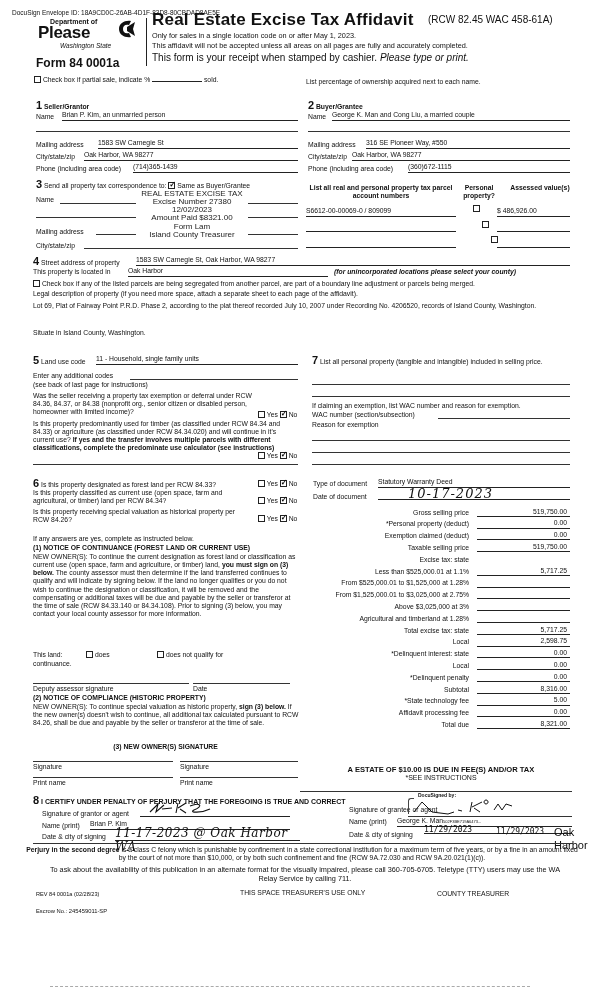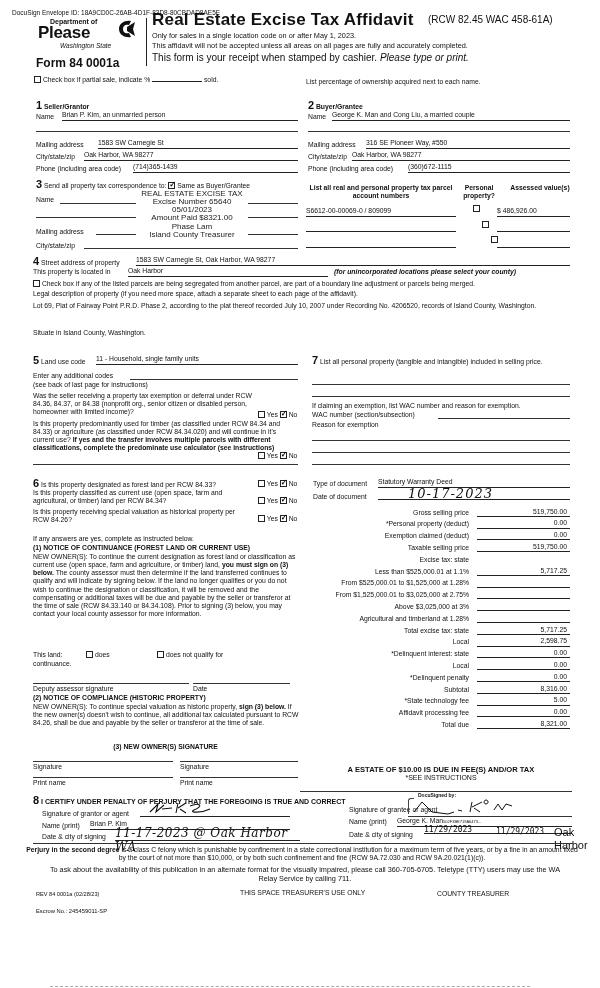--- a/index.html
+++ b/index.html
@@ -100,24 +100,24 @@
 <div class="line" style="left:36px;top:217px;width:100px;"></div>
 <div class="line" style="left:248px;top:217px;width:50px;"></div>
 <div class="abs" style="left:36px;top:228px;font-size:6.8px;">Mailing address</div>
 <div class="line" style="left:96px;top:234px;width:40px;"></div>
 <div class="line" style="left:248px;top:234px;width:50px;"></div>
 <div class="abs" style="left:36px;top:242px;font-size:6.8px;">City/state/zip</div>
 <div class="line" style="left:84px;top:248px;width:214px;"></div>
 
 <div class="abs stamp" style="left:136px;top:190px;width:112px;">
   <div>REAL ESTATE EXCISE TAX</div>
-  <div>Excise Number 65640</div>
-  <div>05/01/2023</div>
+  <div>Excise Number 27380</div>
+  <div>12/02/2023</div>
   <div>Amount Paid $8321.00</div>
-  <div>Phase Lam</div>
+  <div>Form Lam</div>
   <div>Island County Treasurer</div>
 </div>
 
 
 <div class="abs bold center" style="left:306px;top:184px;width:150px;font-size:6.8px;">List all real and personal property tax parcel account numbers</div>
 <div class="abs bold center" style="left:456px;top:184px;width:46px;font-size:6.8px;">Personal property?</div>
 <div class="abs bold center" style="left:510px;top:184px;width:60px;font-size:6.8px;">Assessed value(s)</div>
 
 <div class="abs ul" style="left:306px;top:207px;width:150px;height:10px;font-size:6.8px;">S6612-00-00069-0 / 809099</div>
 <span class="abs cb" style="left:473px;top:205px;"></span>

